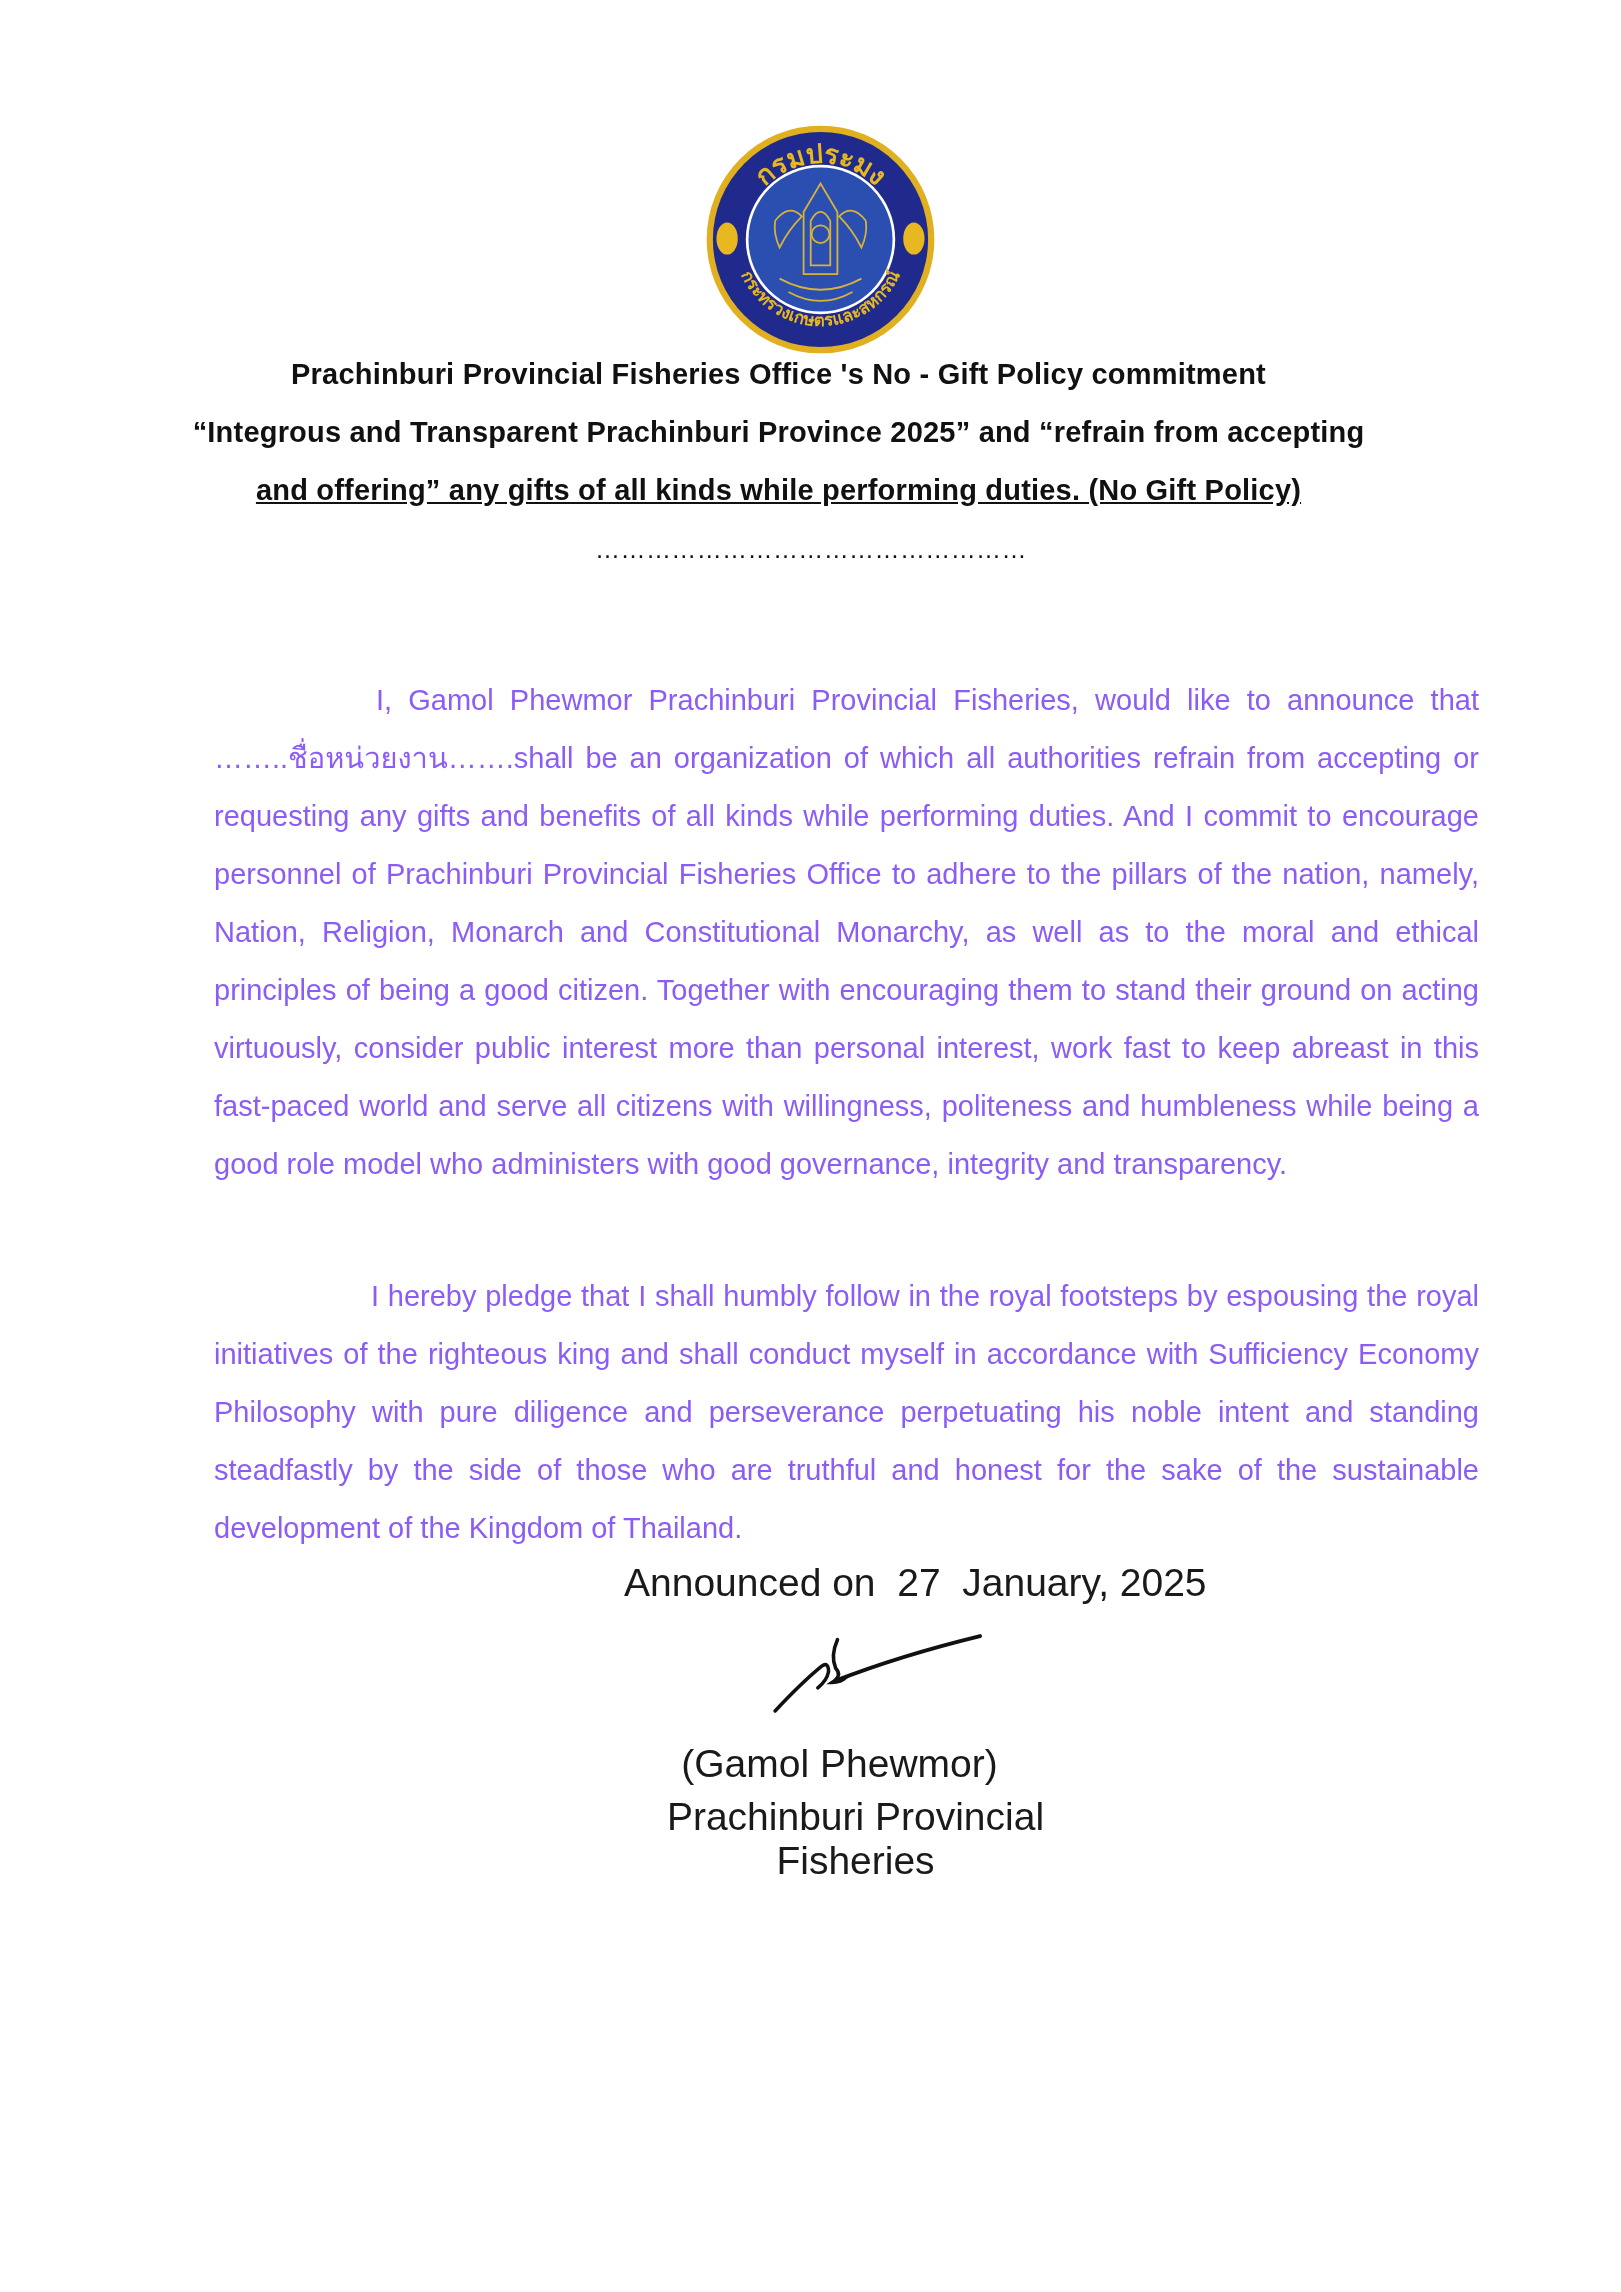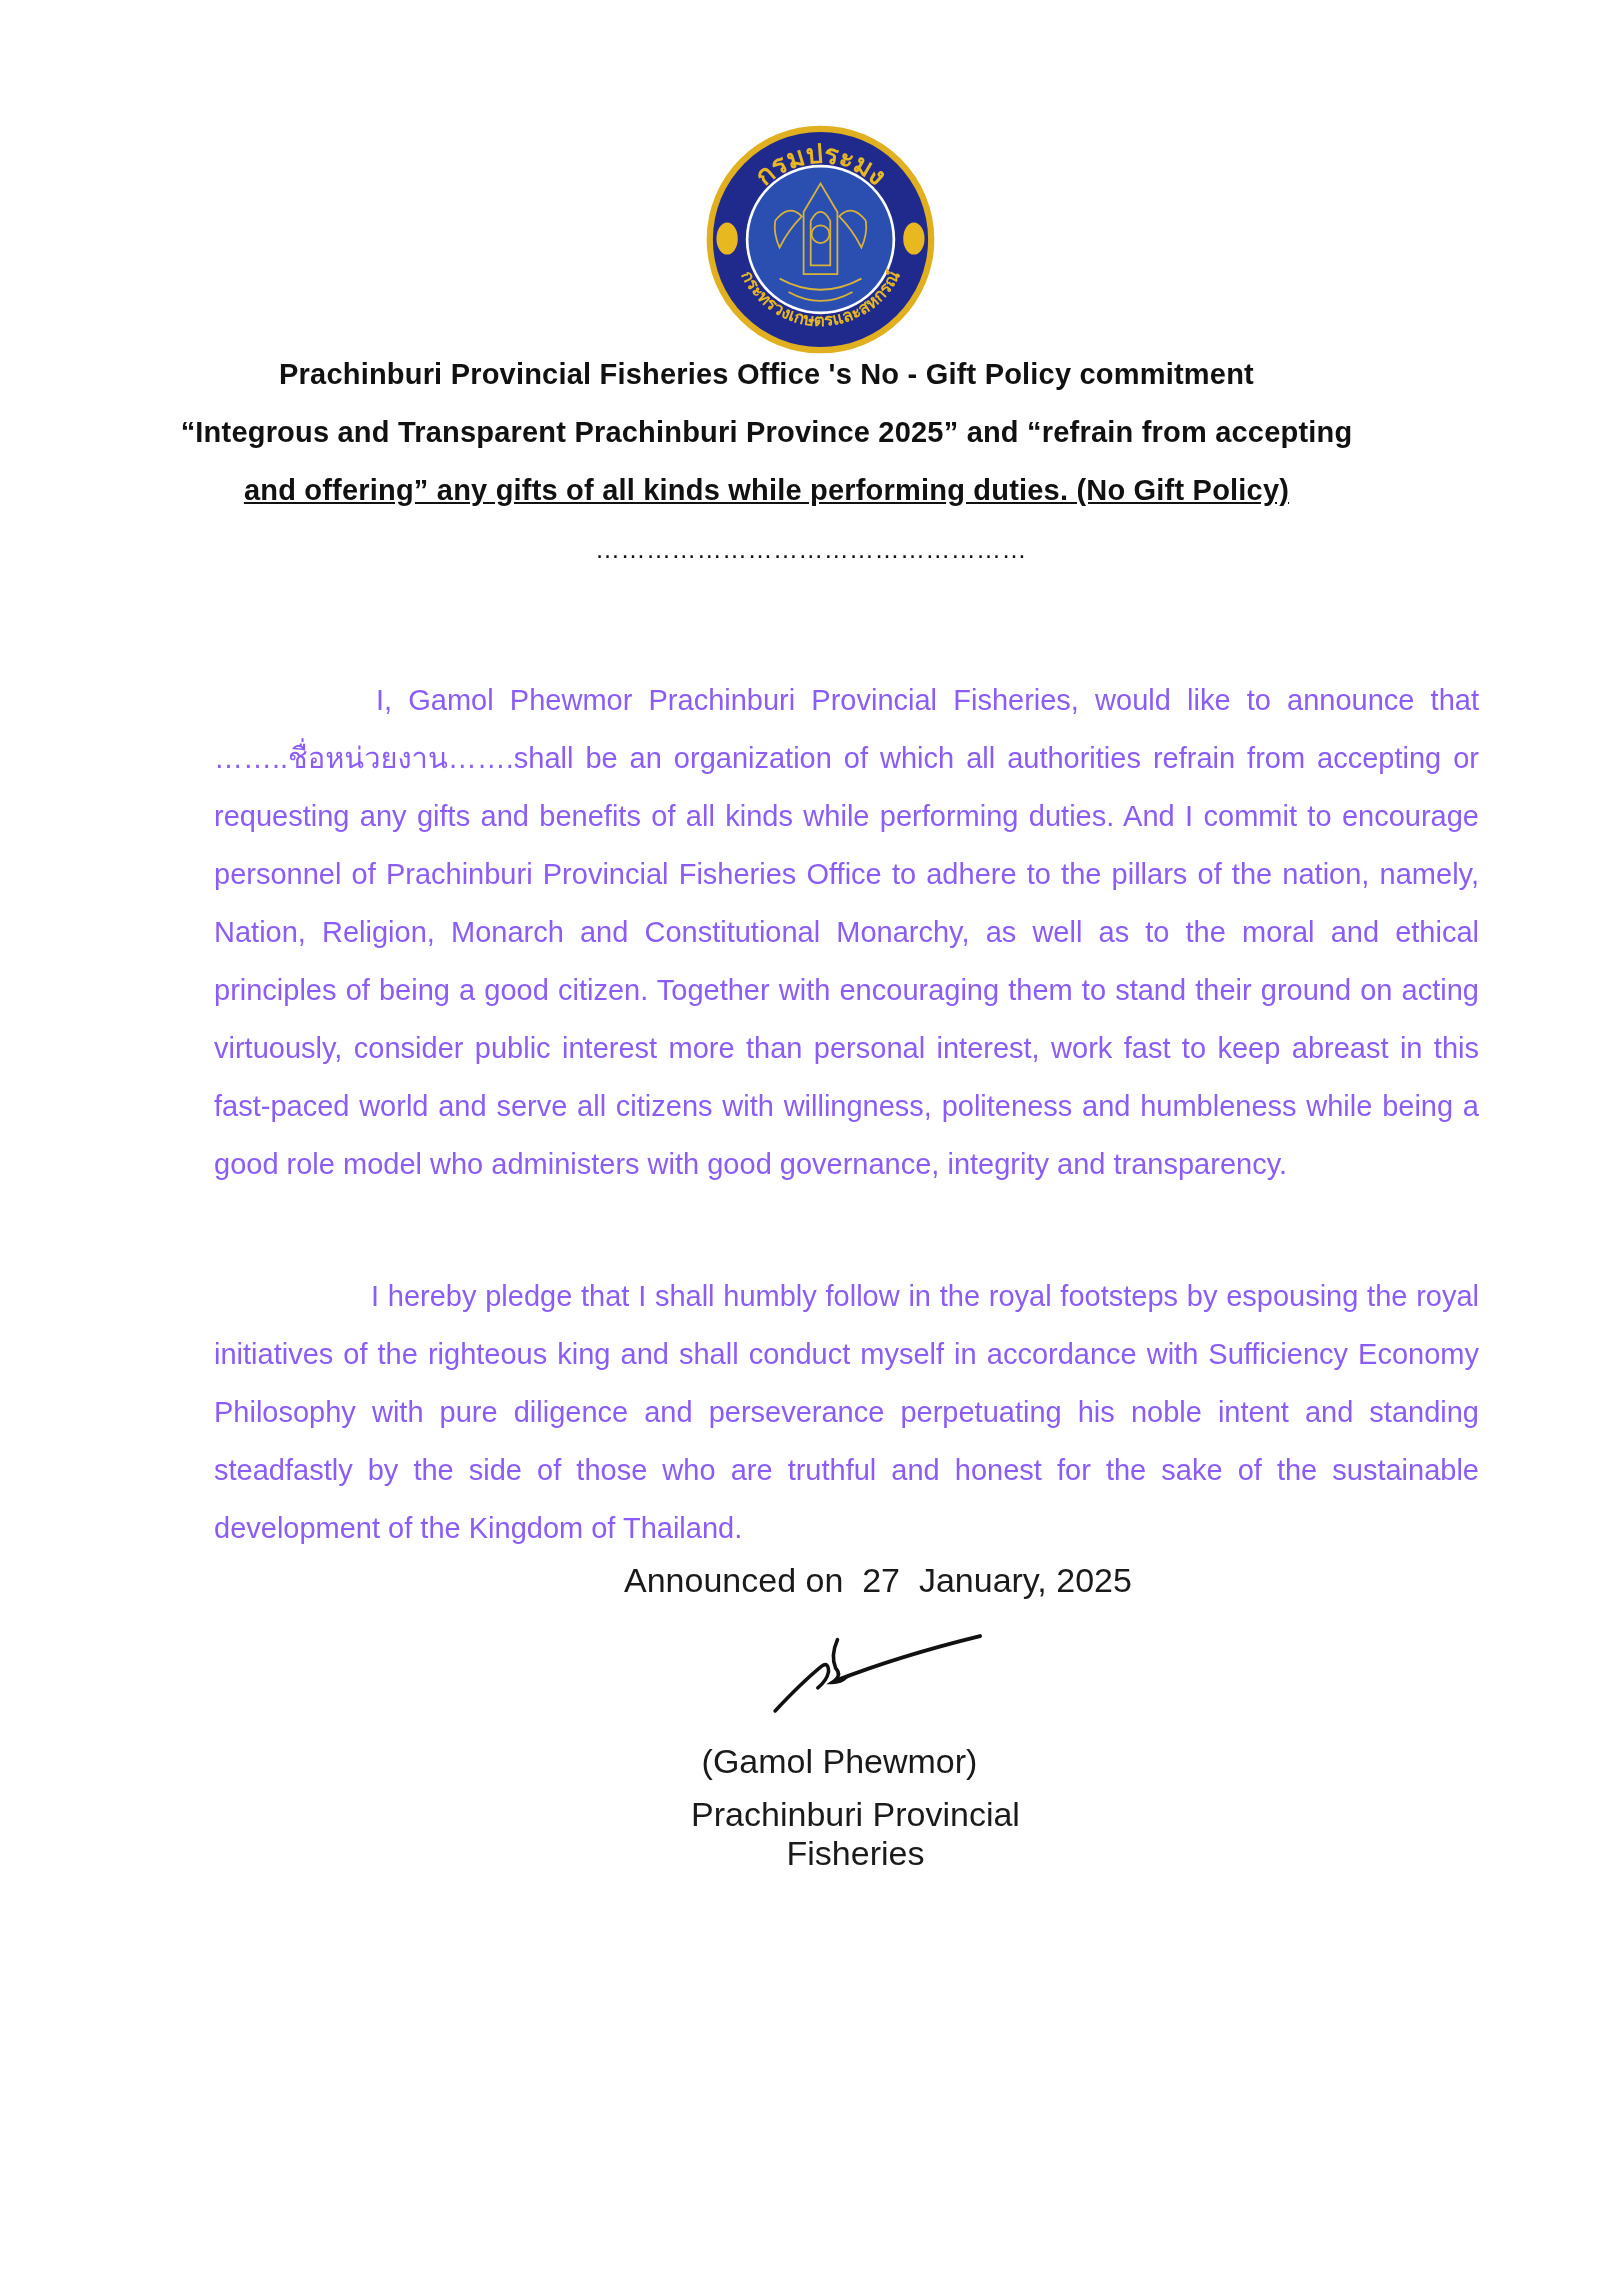--- a/index.html
+++ b/index.html
@@ -1,32 +1,32 @@
 <!DOCTYPE html>
 <html style="font-size:14.3px"><head>
 <meta charset="utf-8">
 <style>
   html, body { margin: 0; padding: 0; background: #ffffff; }
   body { width: 1622px; height: 2293px; position: relative; overflow: hidden;
          font-family: "DejaVu Sans", "Liberation Sans", sans-serif; color: #111; }
   .emblem { position: absolute; left: 704px; top: 123px; width: 233px; height: 233px; }
-  .title { position: absolute; left: 0; width: 1533px; text-align: center;
+  .title { position: absolute; left: 12px; width: 1533px; text-align: center;
            font-family: "Liberation Sans", sans-serif; font-weight: bold; font-size: 29px; letter-spacing: 0.2px; }
   .t1 { top: 358px; }
   .t2 { top: 416px; text-align: center; }
   .t3 { top: 474px; text-decoration: underline; }
   .dots { position: absolute; top: 535px; left: 0; width: 1622px; text-align: center;
           font-family: "Liberation Sans", sans-serif; font-size: 25px; letter-spacing: 0.4px; }
   .body { position: absolute; left: 214px; width: 1265px;
           font-family: "Liberation Sans", sans-serif; font-size: 29px; line-height: 58px;
           text-align: justify; font-weight: normal; color: #8b5cf6; }
   .p1 { top: 642px; text-indent: 162px; }
   .p2 { top: 1238px; text-indent: 157px; }
   .sign { position: absolute; left: 0; width: 1622px; text-align: center;
-          font-family: "Liberation Sans", sans-serif; font-size: 34px; color: #1a1a1a; }
+          font-family: "Liberation Sans", sans-serif; font-size: 39px; color: #1a1a1a; }
   .announced { top: 1561px; left: 624px; width: 463px; text-align: center; white-space: pre; }
   .signature { position: absolute; left: 766px; top: 1629px; width: 232px; height: 98px; }
   .name { top: 1742px; left: 608px; width: 463px; }
   .position { top: 1795px; left: 624px; width: 463px; text-align: center; }
 </style>
 </head>
 <body>
 
 <div class="emblem">
   <svg width="233" height="233" viewBox="0 0 262 262">

